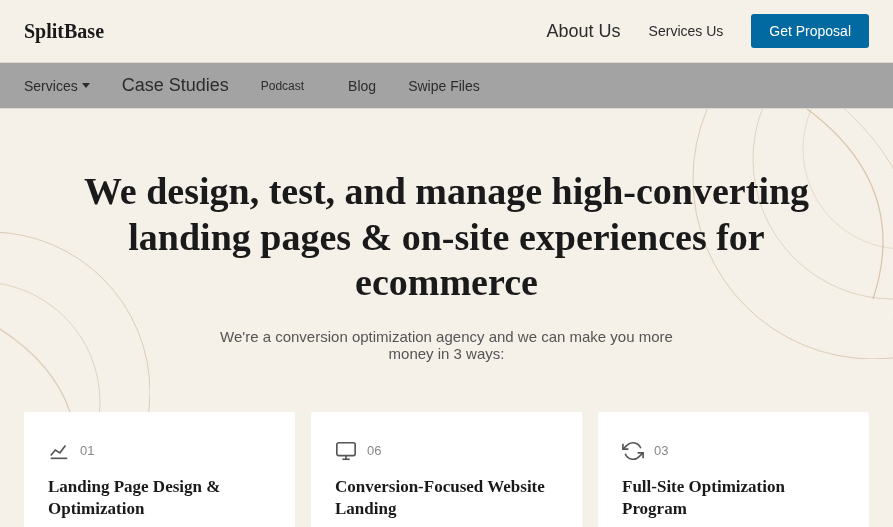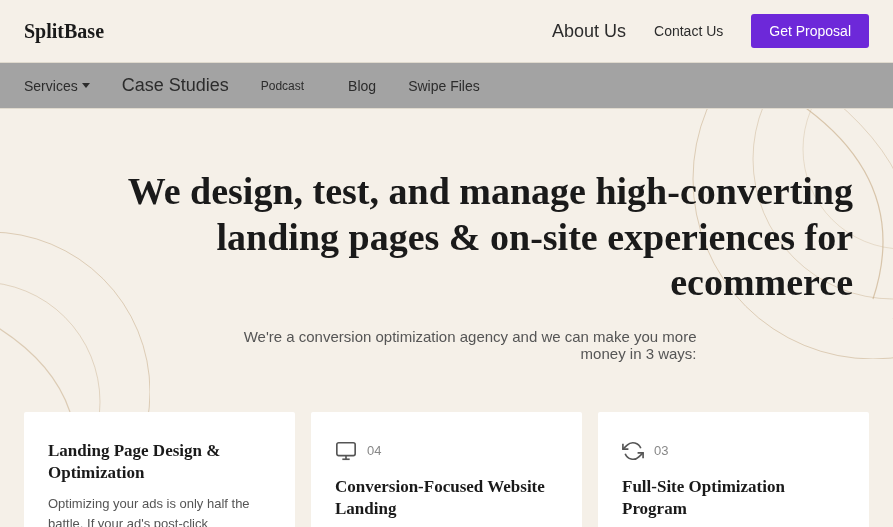--- a/index.html
+++ b/index.html
@@ -26,21 +26,21 @@
       align-items: center;
       gap: 28px;
     }
     .header-nav a {
       text-decoration: none;
       color: #2c2c2c;
       font-size: 14px;
       font-family: Arial, sans-serif;
     }
     .get-proposal-btn {
-      background: #6d28d9;
+      background: #0369a1;
       color: #fff;
       border: none;
       padding: 9px 18px;
       font-size: 14px;
       font-family: Arial, sans-serif;
       cursor: pointer;
       border-radius: 3px;
     }
 
     
@@ -73,21 +73,21 @@
       border-left: 4px solid transparent;
       border-right: 4px solid transparent;
       border-top: 5px solid #2c2c2c;
       display: inline-block;
     }
 
     
     .hero {
       position: relative;
       padding: 60px 40px 50px 40px;
-      text-align: right;
+      text-align: center;
       background: #f5f0e8;
       overflow: hidden;
       min-height: 290px;
     }
     .hero h1 {
       font-size: 38px;
       font-weight: 700;
       line-height: 1.2;
       color: #1a1a1a;
       max-width: 820px;
@@ -155,21 +155,21 @@
     
     svg.deco { position: absolute; }
   </style>
 </head>
 <body>
 
 <header>
   <div style="font-size:20px;font-weight:700;color:#1a1a1a;font-family:Georgia,serif;cursor:pointer;">SplitBase</div>
   <div class="header-nav">
     <a href="#" style="text-decoration:none;color:#2c2c2c;font-size:18px;font-family:Arial,sans-serif;">About Us</a>
-    <a href="#" style="text-decoration:none;color:#2c2c2c;font-size:14px;font-family:Arial,sans-serif;">Contact Us</a>
+    <a href="#" style="text-decoration:none;color:#2c2c2c;font-size:14px;font-family:Arial,sans-serif;">Services Us</a>
     <button class="get-proposal-btn">Get Proposal</button>
   </div>
 </header>
 
 <nav>
   <div class="services-dropdown">
     <span>Services</span>
     <span class="chevron-down"></span>
   </div>
   <a href="#" style="text-decoration:none;color:#2c2c2c;font-size:18px;font-family:Arial,sans-serif;">Case Studies</a>
@@ -194,32 +194,39 @@
     <path d="M 0 120 Q 80 160 100 220" stroke="#c4a882" stroke-width="1.2" fill="none" opacity="0.5"></path>
   </svg>
 
   <h1>We design, test, and manage high-converting landing pages &amp; on-site experiences for ecommerce</h1>
   <p class="hero-sub">We're a conversion optimization agency and we can make you more money in 3 ways:</p>
 </section>
 
 <div class="cards-section">
 
   <div class="card">
+    <div class="card-number-row">
+      <svg class="card-icon" viewBox="0 0 24 24" fill="none" stroke="#555" stroke-width="1.8" xmlns="http://www.w3.org/2000/svg">
+        <polyline points="3,17 8,11 13,14 19,6"></polyline>
+        <line x1="3" y1="20" x2="21" y2="20"></line>
+      </svg>
+      <span class="card-num">01</span>
+    </div>
     <h3>Landing Page Design &amp; Optimization</h3>
     <p>Optimizing your ads is only half the battle. If your ad's post-click experience</p>
   </div>
 
   <div class="card">
     <div class="card-number-row">
       <svg class="card-icon" viewBox="0 0 24 24" fill="none" stroke="#555" stroke-width="1.8" xmlns="http://www.w3.org/2000/svg">
         <rect x="2" y="3" width="20" height="14" rx="2"></rect>
         <line x1="8" y1="21" x2="16" y2="21"></line>
         <line x1="12" y1="17" x2="12" y2="21"></line>
       </svg>
-      <span class="card-num">04</span>
+      <span class="card-num">06</span>
     </div>
     <h3>Conversion-Focused Website Landing</h3>
     <p>Looking to design or redesign a Shopify store? Designing a beautiful</p>
   </div>
 
   <div class="card">
     <div class="card-number-row">
       <svg class="card-icon" viewBox="0 0 24 24" fill="none" stroke="#555" stroke-width="1.8" xmlns="http://www.w3.org/2000/svg">
         <path d="M1 4v6h6"></path>
         <path d="M23 20v-6h-6"></path>

